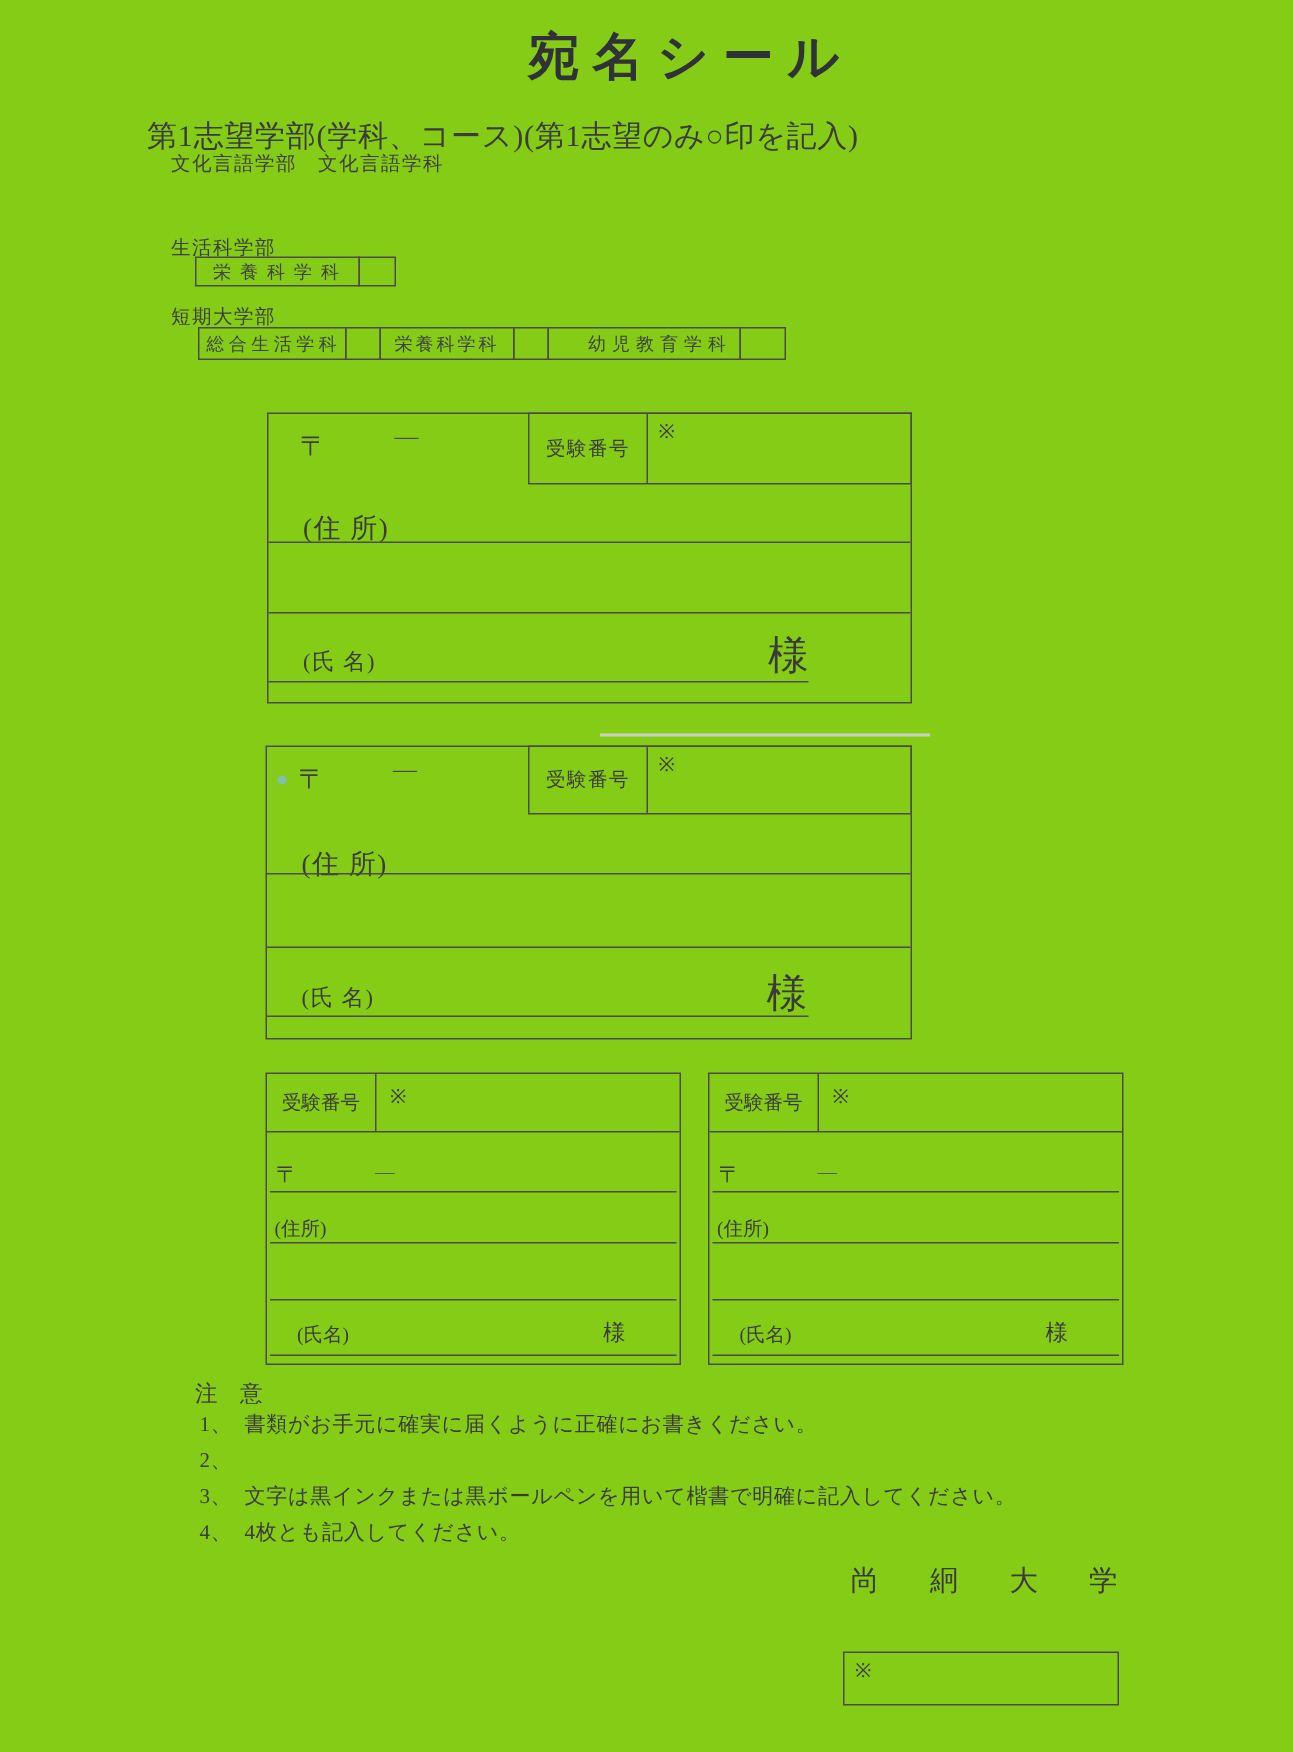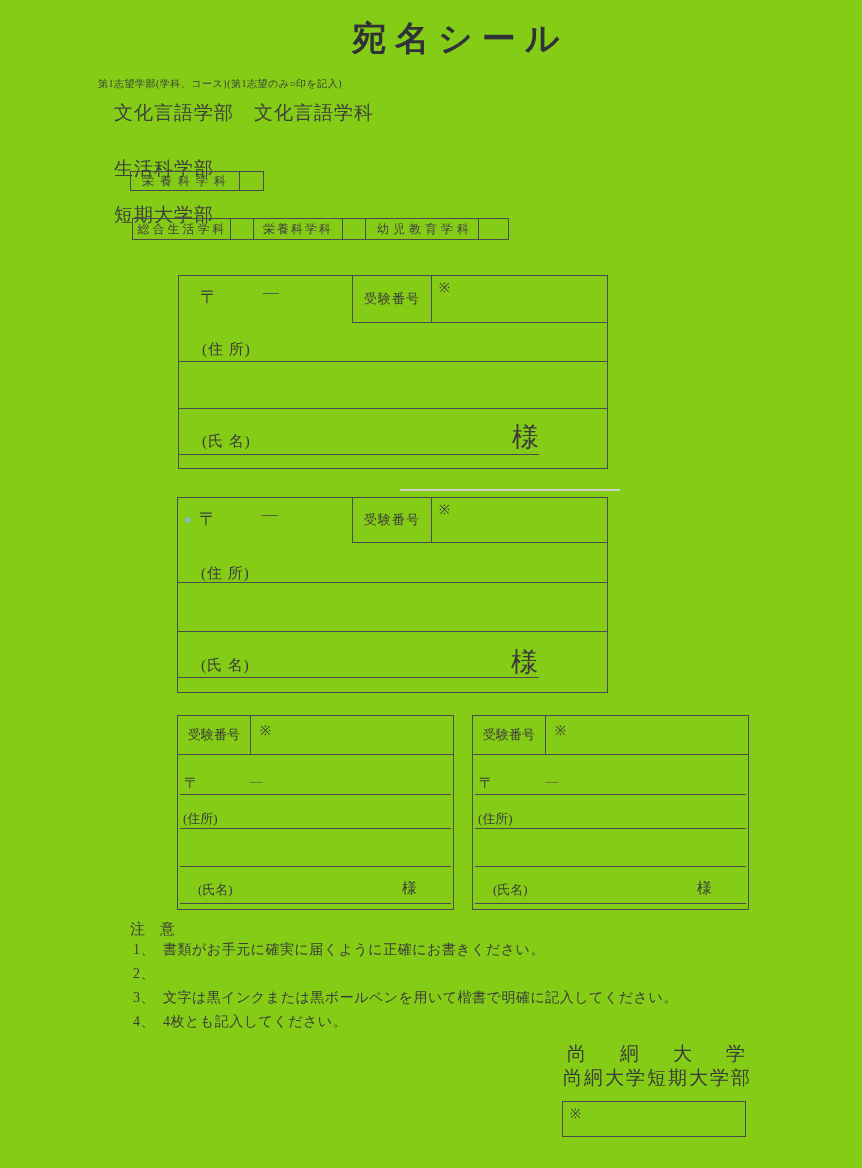--- a/index.html
+++ b/index.html
@@ -7,37 +7,37 @@
     position:relative;width:862px;height:1168px;
     background:#84cc16;
     font-family:"Liberation Serif","DejaVu Serif",serif;
     color:#3b3b3b;overflow:hidden;
   }
   .title{
     position:absolute;left:352px;top:22px;margin:0;
     font-size:34px;font-weight:700;letter-spacing:9px;color:#31313a;
     line-height:1;white-space:nowrap;
   }
-  .hdr-note{position:absolute;left:98px;top:77px;font-size:10px;letter-spacing:0.5px;white-space:nowrap;}
-  .fac-name{position:absolute;font-size:19px;letter-spacing:1px;white-space:nowrap;color:#3e3e3e;}
+  .hdr-note{position:absolute;left:98px;top:77px;font-size:20px;letter-spacing:0.5px;white-space:nowrap;}
+  .fac-name{position:absolute;font-size:13px;letter-spacing:1px;white-space:nowrap;color:#3e3e3e;}
   .crow{position:absolute;display:flex;align-items:stretch;}
   .cc{
     border:1px solid #4b4b4b;margin-left:-1px;
     display:flex;align-items:center;justify-content:center;
     white-space:nowrap;background:transparent;color:#424242;
   }
   .cc:first-child{margin-left:0;}
   
   .bigbox{position:absolute;border:1px solid #4b4b4b;}
   .postal{position:absolute;left:21px;top:9px;font-size:18px;color:#3e3e3e;}
   .postal-dash{position:absolute;left:84px;top:7px;font-size:16px;color:#4a4a4a;}
   .exam-head{position:absolute;top:-1px;right:-1px;height:46px;display:flex;border:1px solid #4b4b4b;background:transparent;}
   .exam-label{width:78px;border-right:1px solid #4b4b4b;display:flex;align-items:center;justify-content:center;font-size:13px;letter-spacing:1px;}
   .exam-ref{width:168px;padding:2px 0 0 7px;font-size:13px;}
-  .addr-label{position:absolute;left:23px;top:64px;font-size:15px;letter-spacing:1px;}
+  .addr-label{position:absolute;left:23px;top:64px;font-size:18px;letter-spacing:1px;}
   .name-label{position:absolute;left:23px;top:156px;font-size:15px;letter-spacing:1px;}
   .hline{position:absolute;height:1px;background:#4b4b4b;}
   .sama{position:absolute;left:333px;top:143px;font-size:27px;color:#3a3a3a;}
   
   .smallbox{position:absolute;width:275px;height:193px;border:1px solid #4b4b4b;}
   .sb-head{display:flex;height:38px;border-bottom:1px solid #4b4b4b;}
   .sb-exam{width:72px;border-right:1px solid #4b4b4b;display:flex;align-items:center;justify-content:center;font-size:13px;}
   .sb-ref{flex:1;padding:5px 0 0 9px;font-size:13px;}
   .sb-postal{position:absolute;left:6px;top:58px;font-size:15px;}
   .sb-dash{position:absolute;left:72px;top:57px;font-size:13px;color:#555;}
@@ -72,21 +72,21 @@
     <div class="cc" style="width:104px;font-size:12px;letter-spacing:6px;padding-left:4px;">栄養科学科</div>
     <div class="cc" style="width:23px;"></div>
   </div>
 
   <div class="fac-name" style="left:114px;top:202px;">短期大学部</div>
   <div class="crow" style="left:132px;top:218px;height:22px;">
     <div class="cc" style="width:95px;font-size:12px;letter-spacing:3px;padding-left:2px;">総合生活学科</div>
     <div class="cc" style="width:22px;"></div>
     <div class="cc" style="width:88px;font-size:12px;letter-spacing:2px;">栄養科学科</div>
     <div class="cc" style="width:22px;"></div>
-    <div class="cc" style="width:106px;font-size:12px;letter-spacing:4px;padding-left:6px;">幼児教育学科</div>
+    <div class="cc" style="width:106px;font-size:12px;letter-spacing:4px;padding-left:21px;">幼児教育学科</div>
     <div class="cc" style="width:29px;"></div>
   </div>
 
   <div class="bigbox" style="left:178px;top:275px;width:428px;height:192px;">
     <span class="postal">〒</span>
     <span class="postal-dash">—</span>
     <div class="exam-head">
       <div class="exam-label">受験番号</div>
       <div class="exam-ref"><span>※</span></div>
     </div>
@@ -159,18 +159,17 @@
   <div class="note-item" style="top:989px;">
     <span class="note-num">3、</span>
     <span>文字は黒インクまたは黒ボールペンを用いて楷書で明確に記入してください。</span>
   </div>
   <div class="note-item" style="top:1013px;">
     <span class="note-num">4、</span>
     <span>4枚とも記入してください。</span>
   </div>
 
   <div class="univ1">尚絅大学</div>
-  <div class="univ2">尚絅大学短期大学部</div>
   <div class="refbox">
     <span>※</span>
   </div>
 
 </div>
 
 </body></html>

